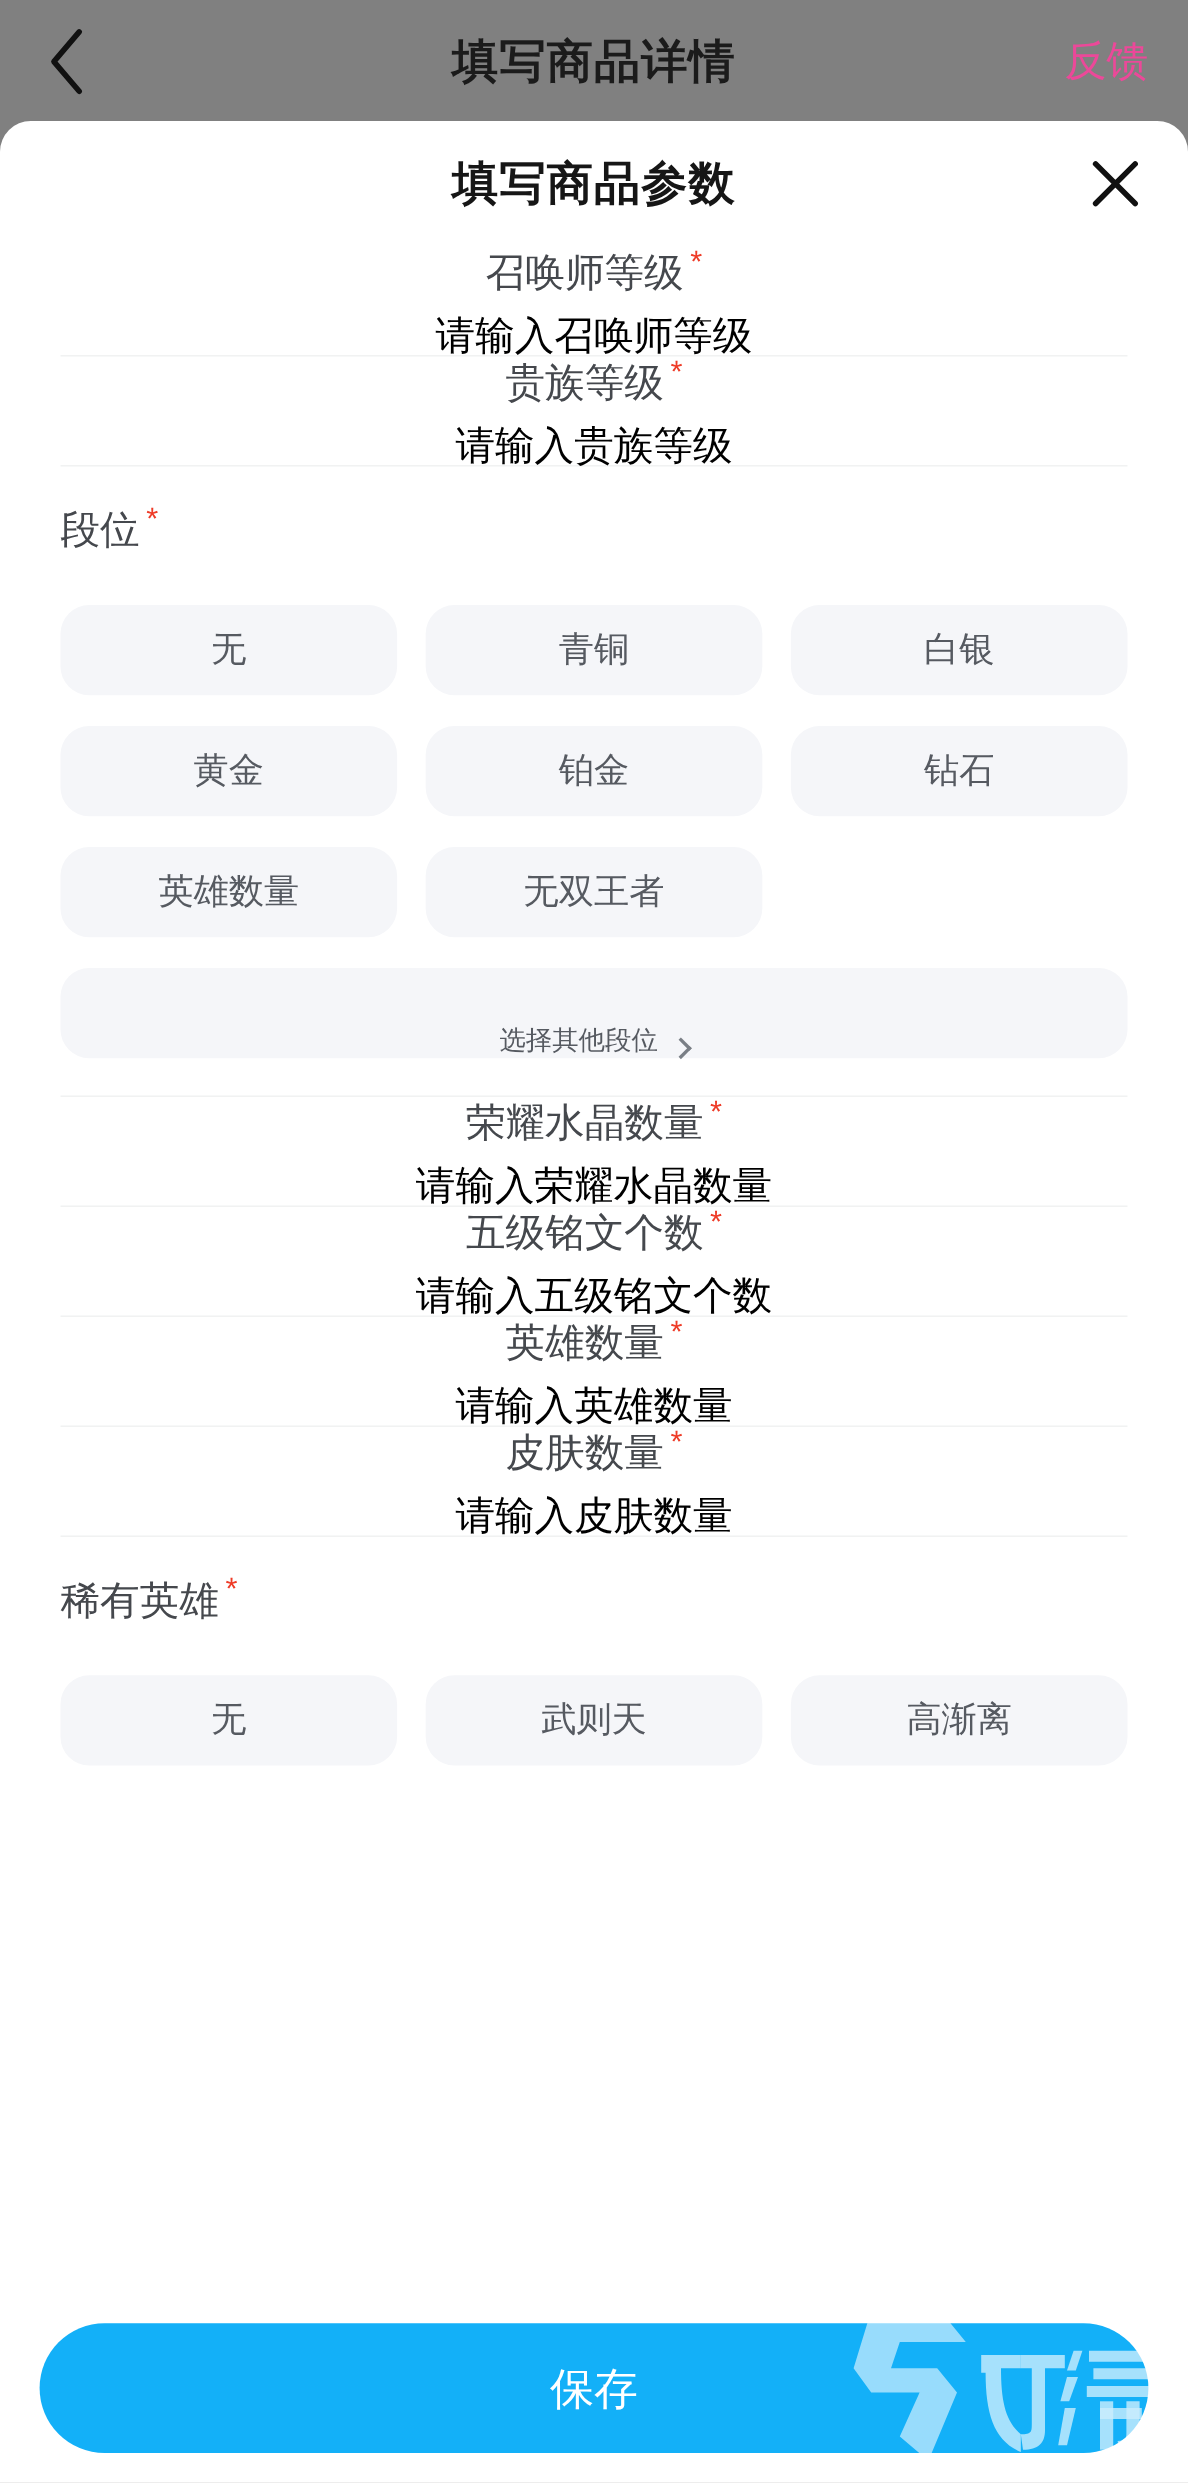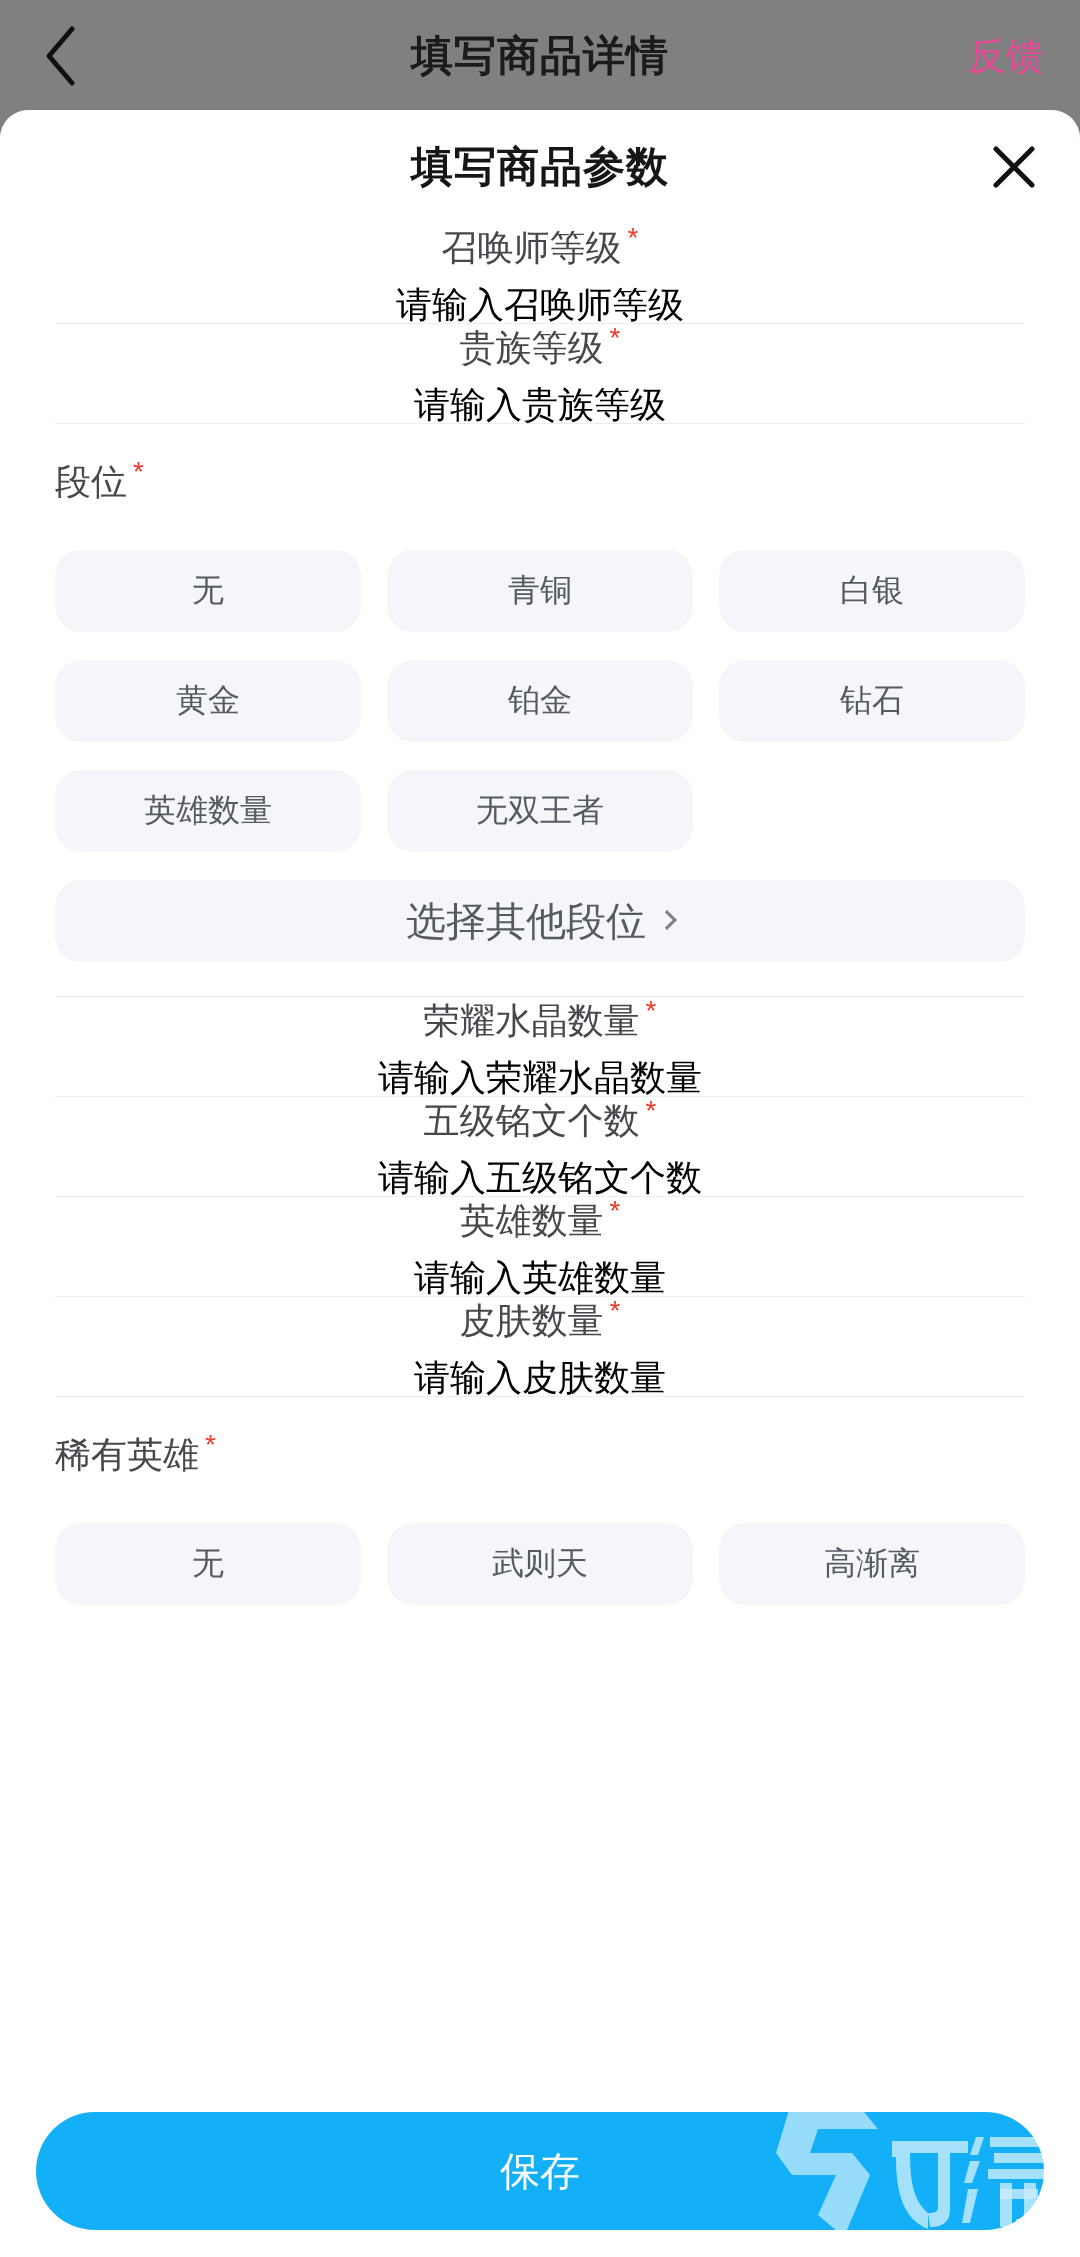--- a/index.html
+++ b/index.html
@@ -182,23 +182,23 @@
     color: #565a61;
     cursor: pointer;
     user-select: none;
   }
   .chip-wide {
     grid-column: 1 / -1;
     height: 82px;
     background: #f5f6f9;
     border-radius: 26px;
     display: flex;
-    align-items: center;
-    justify-content: center;
-    font-size: 40px;
+    align-items: flex-end;
+    justify-content: center;
+    font-size: 24px;
     color: #565a61;
     cursor: pointer;
     user-select: none;
     gap: 6px;
   }
   .chev-right {
     display: inline-block;
     width: 14px;
     height: 14px;
     border-right: 3px solid #7a7f86;

